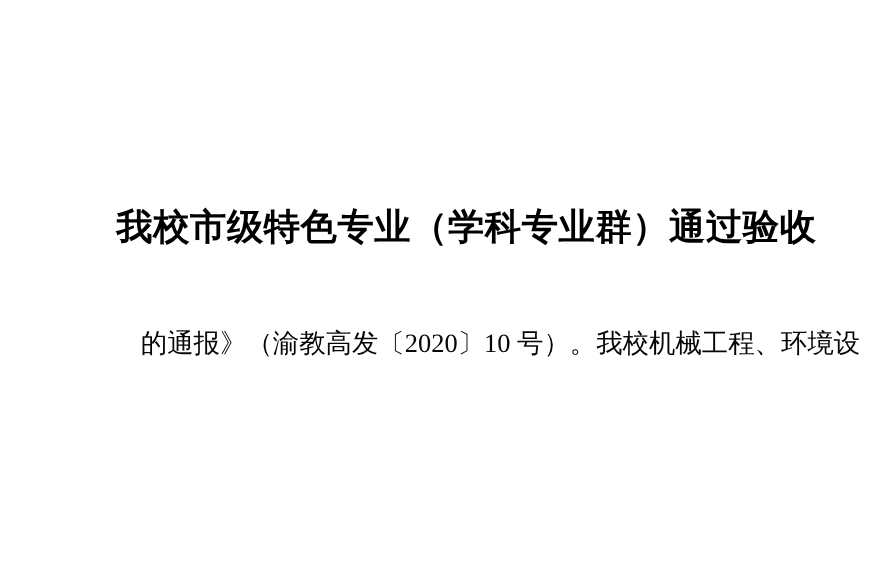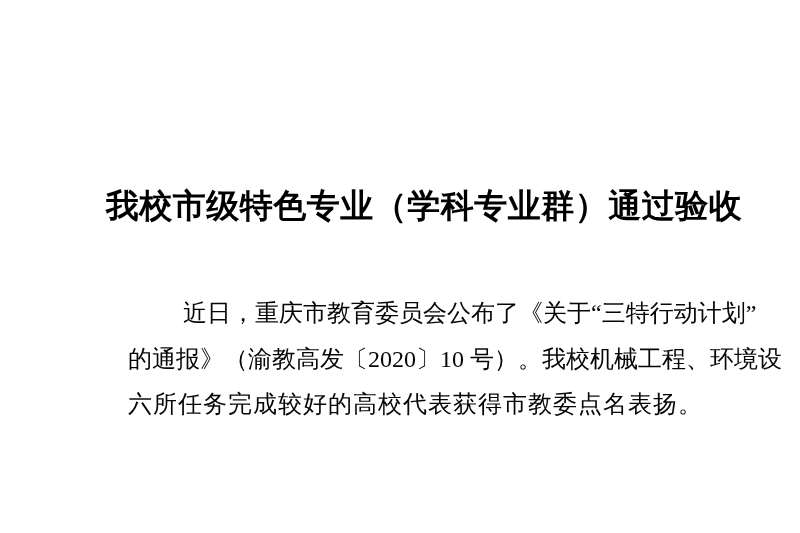--- a/index.html
+++ b/index.html
@@ -53,17 +53,15 @@
     letter-spacing: 1px;
   }
 </style>
 </head>
 <body>
 
 <div class="page">
   <h1 class="title">我校市级特色专业（学科专业群）通过验收</h1>
 
   <div class="body-text">
-    <p class="line first">近日，重庆市教育委员会公布了《关于“三特行动计划”</p>
     <p class="line">的通报》（渝教高发〔2020〕10 号）。我校机械工程、环境设</p>
-    <p class="line last">六所任务完成较好的高校代表获得市教委点名表扬。</p>
   </div>
 </div>
 
 </body></html>

